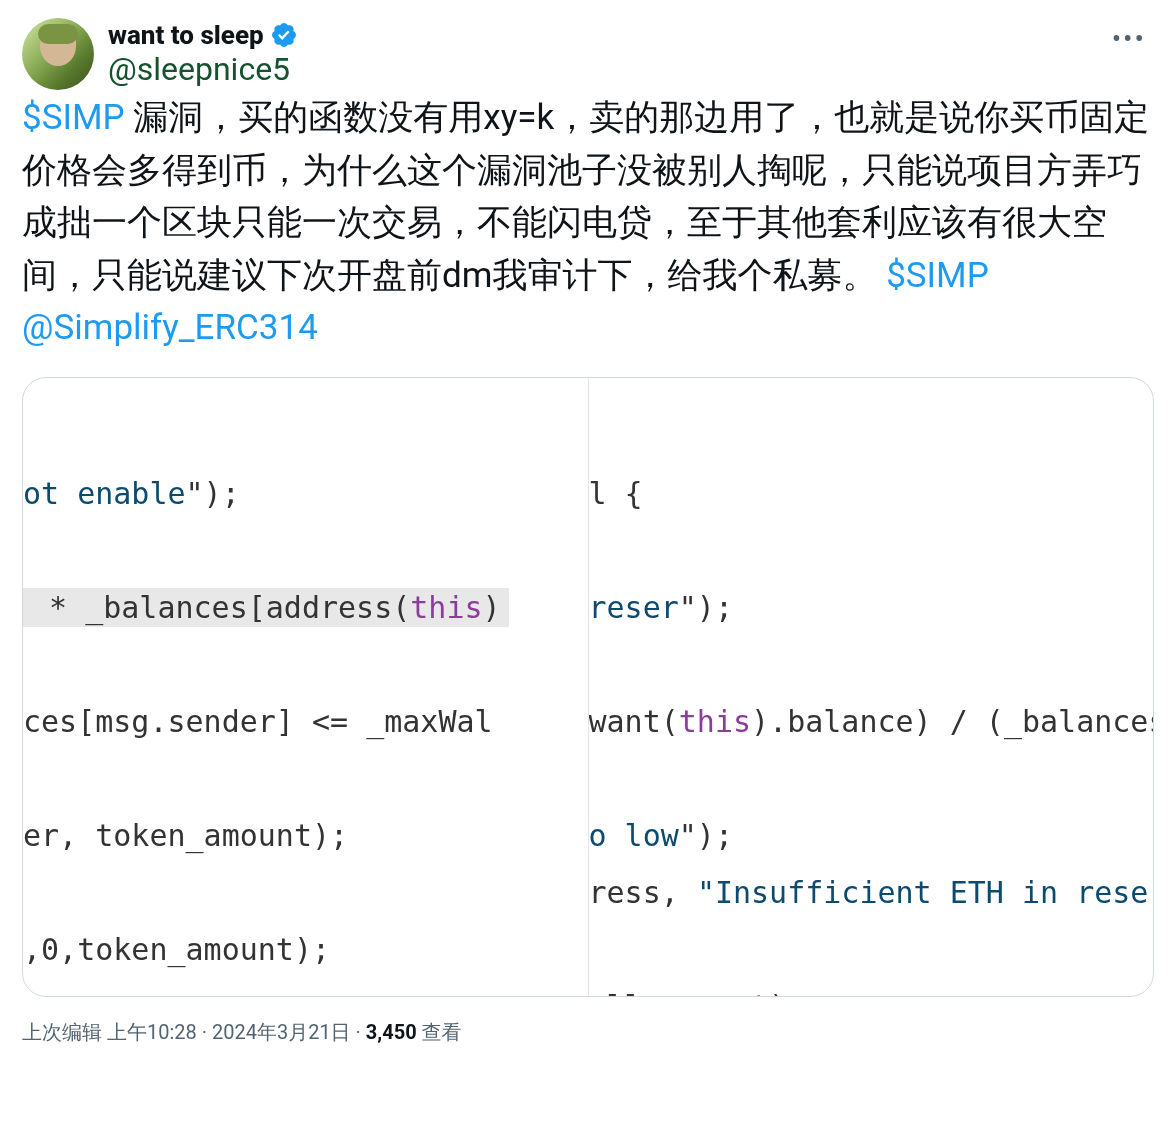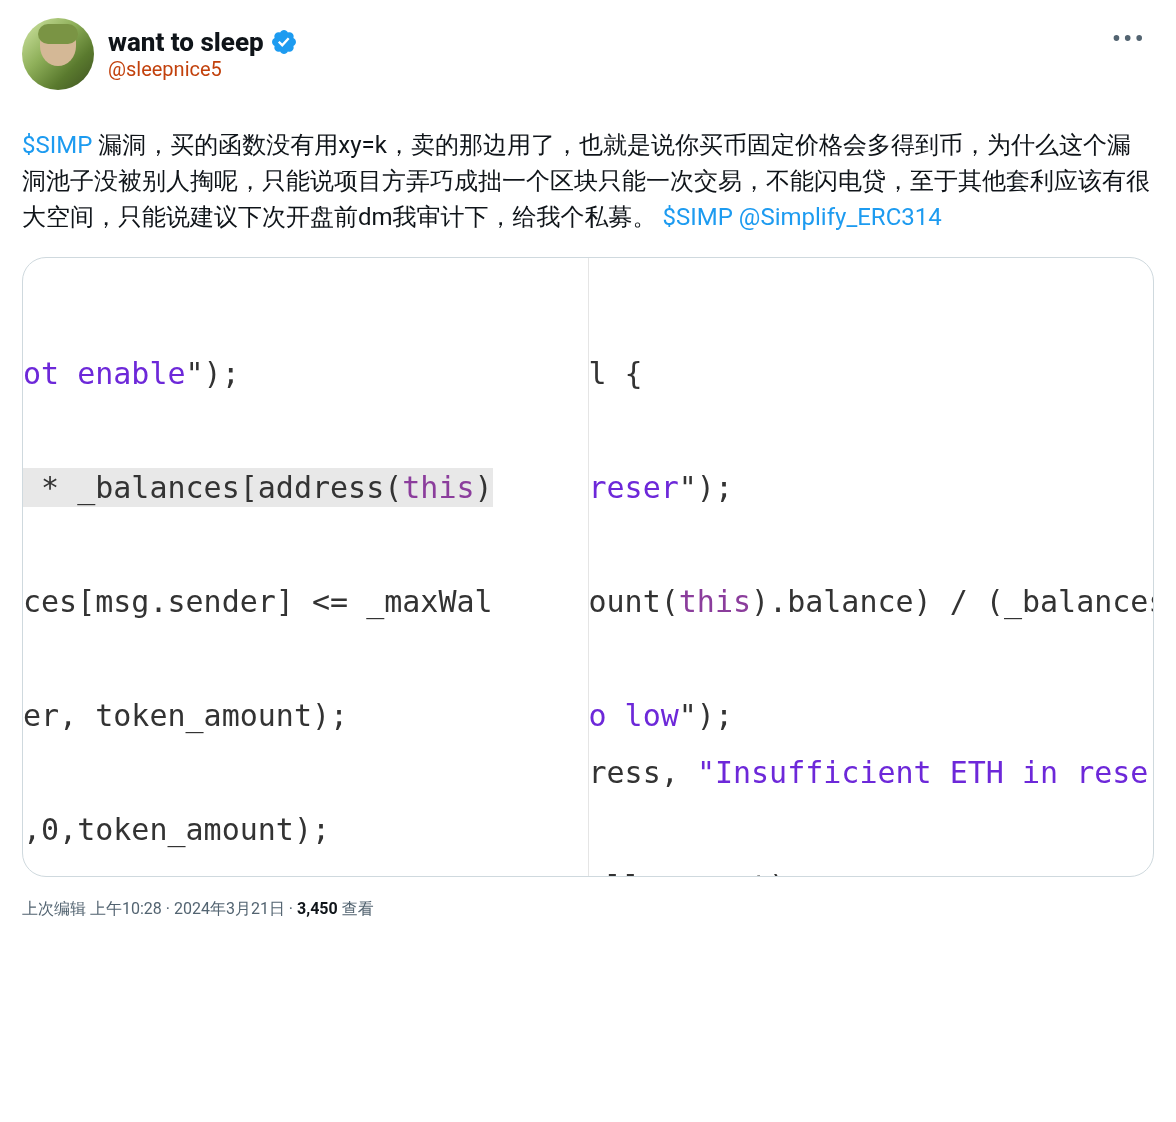--- a/index.html
+++ b/index.html
@@ -57,35 +57,35 @@
   }
   .verified {
     width: 28px;
     height: 28px;
     display: inline-flex;
     align-items: center;
     justify-content: center;
   }
   .verified svg { width: 28px; height: 28px; fill: #1d9bf0; }
   .handle {
-    font-size: 20px;
-    color: #c2410c;
+    font-size: 32px;
+    color: #14532d;
     font-weight: 400;
   }
   .more-btn {
     color: #536471;
     font-size: 28px;
     letter-spacing: 2px;
     cursor: pointer;
     padding: 4px 8px;
   }
   .tweet-body {
-    font-size: 24px;
+    font-size: 35px;
     line-height: 1.5;
-    margin-top: 37px;
+    margin-top: 2px;
     color: #0f1419;
   }
   .link { color: #1d9bf0; }
   .media-card {
     margin-top: 22px;
     border: 1px solid #cfd9de;
     border-radius: 24px;
     overflow: hidden;
     display: flex;
     height: 620px;
@@ -95,26 +95,26 @@
     padding: 30px 0 30px 0;
     font-family: "SF Mono", Menlo, Consolas, monospace;
     font-size: 30px;
     line-height: 1.9;
     color: #333;
     white-space: pre;
     overflow: hidden;
     position: relative;
   }
   .code-left { border-right: 1px solid #e5e5e5; }
-  .kw-str { color: #6d28d9; }
+  .kw-str { color: #0c4a6e; }
   .kw-this { color: #8b3d9c; }
-  .kw-hl { background: #e8e8e8; padding: 2px 0; }
+  .kw-hl { background: #e8e8e8; padding: 2px 8px; }
   .metadata {
     margin-top: 22px;
-    font-size: 16px;
+    font-size: 20px;
     color: #536471;
   }
   .metadata .views-count {
     color: #0f1419;
     font-weight: 700;
   }
 </style>
 </head>
 <body>
 
@@ -152,21 +152,21 @@
 
 <span>er, token_amount);</span>
 
 <span>,0,token_amount);</span>
 </div>
   <div class="code-pane">
 <span>l {</span>
 
 <span class="kw-str">reser</span><span>");</span>
 
-<span>ount(</span><span class="kw-this">this</span><span>).balance) / (_balances</span>
+<span>want(</span><span class="kw-this">this</span><span>).balance) / (_balances</span>
 
 <span class="kw-str">o low</span><span>");</span>
 <span>ress, </span><span class="kw-str">"Insufficient ETH in reser</span>
 
 <span>ell_amount);</span>
 
 
 
 
 

